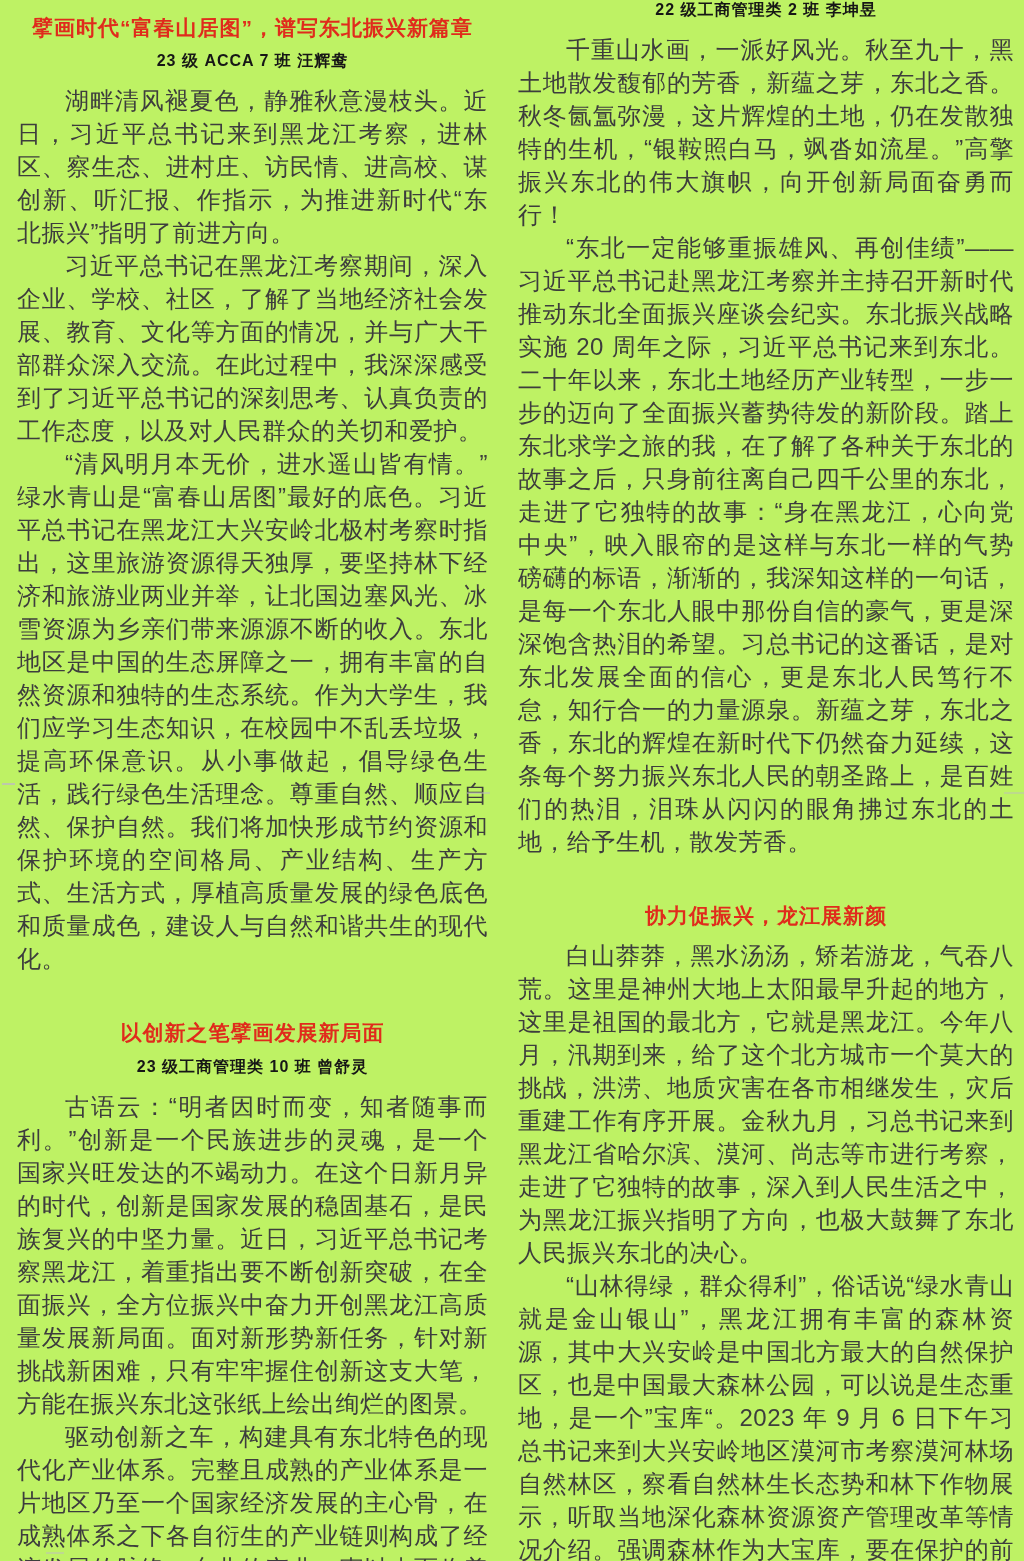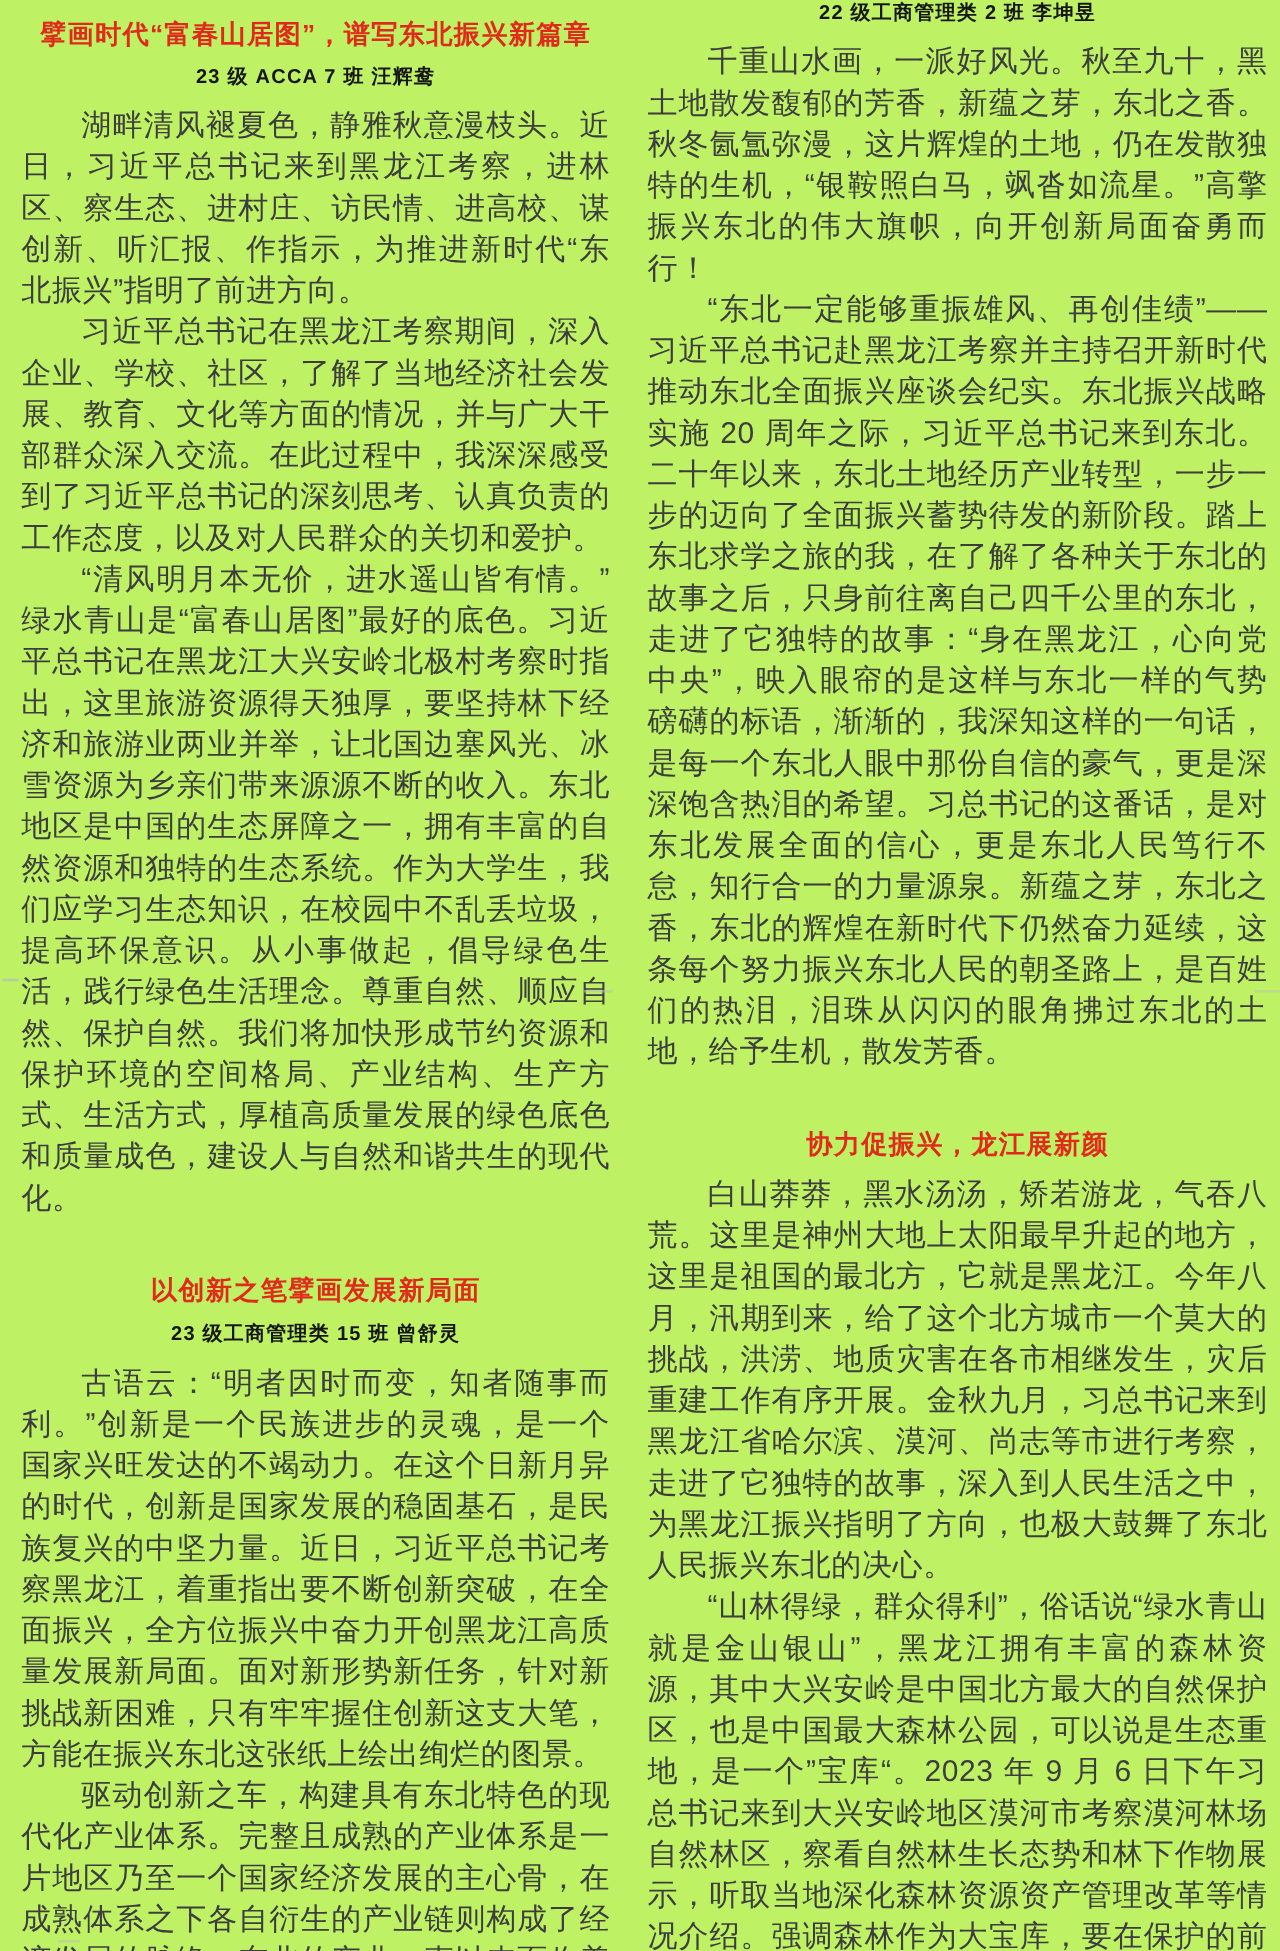--- a/index.html
+++ b/index.html
@@ -81,21 +81,21 @@
         <div class="article-byline">23 级 ACCA 7 班  汪辉鸯</div>
         <div class="article-body">
           <p>湖畔清风褪夏色，静雅秋意漫枝头。近日，习近平总书记来到黑龙江考察，进林区、察生态、进村庄、访民情、进高校、谋创新、听汇报、作指示，为推进新时代“东北振兴”指明了前进方向。</p>
           <p>习近平总书记在黑龙江考察期间，深入企业、学校、社区，了解了当地经济社会发展、教育、文化等方面的情况，并与广大干部群众深入交流。在此过程中，我深深感受到了习近平总书记的深刻思考、认真负责的工作态度，以及对人民群众的关切和爱护。</p>
           <p>“清风明月本无价，进水遥山皆有情。”绿水青山是“富春山居图”最好的底色。习近平总书记在黑龙江大兴安岭北极村考察时指出，这里旅游资源得天独厚，要坚持林下经济和旅游业两业并举，让北国边塞风光、冰雪资源为乡亲们带来源源不断的收入。东北地区是中国的生态屏障之一，拥有丰富的自然资源和独特的生态系统。作为大学生，我们应学习生态知识，在校园中不乱丢垃圾，提高环保意识。从小事做起，倡导绿色生活，践行绿色生活理念。尊重自然、顺应自然、保护自然。我们将加快形成节约资源和保护环境的空间格局、产业结构、生产方式、生活方式，厚植高质量发展的绿色底色和质量成色，建设人与自然和谐共生的现代化。</p>
         </div>
       </section>
 
       <section class="article">
         <h1 class="article-title">以创新之笔擘画发展新局面</h1>
-        <div class="article-byline">23 级工商管理类 15 班  曾舒灵</div>
+        <div class="article-byline">23 级工商管理类 10 班  曾舒灵</div>
         <div class="article-body">
           <p>古语云：“明者因时而变，知者随事而利。”创新是一个民族进步的灵魂，是一个国家兴旺发达的不竭动力。在这个日新月异的时代，创新是国家发展的稳固基石，是民族复兴的中坚力量。近日，习近平总书记考察黑龙江，着重指出要不断创新突破，在全面振兴，全方位振兴中奋力开创黑龙江高质量发展新局面。面对新形势新任务，针对新挑战新困难，只有牢牢握住创新这支大笔，方能在振兴东北这张纸上绘出绚烂的图景。</p>
           <p>驱动创新之车，构建具有东北特色的现代化产业体系。完整且成熟的产业体系是一片地区乃至一个国家经济发展的主心骨，在成熟体系之下各自衍生的产业链则构成了经济发展的脉络。东北的产业一直以来面临着产业结构单一、传统产业转型难、新动能成长不足等问题，要打破困境，则必须进行产业升级。这并不意味着要打翻原有产业这口大锅另起炉灶，而是要在锅下添一把名为“创新”的柴火，让“传统产业”这口大锅生出些新鲜的滋味。例如，大力发展新兴特色产业：如冰雪经济，冰雪企业可以通过推动“冰雪+体育”、冰雪+旅游”等深度融合，提升冰雪旅游的服务品质和产品丰富度，培育一批文化底蕴深厚、文化特色鲜明的冰雪目的地、冰雪产品等，激发冰雪经济发展的动力。通过一系列措施，来逐步构建并完善具有东北特色优势的现代化产业体系。</p>
         </div>
       </section>
 
     </div>
 
     <div class="col col-right">
 

